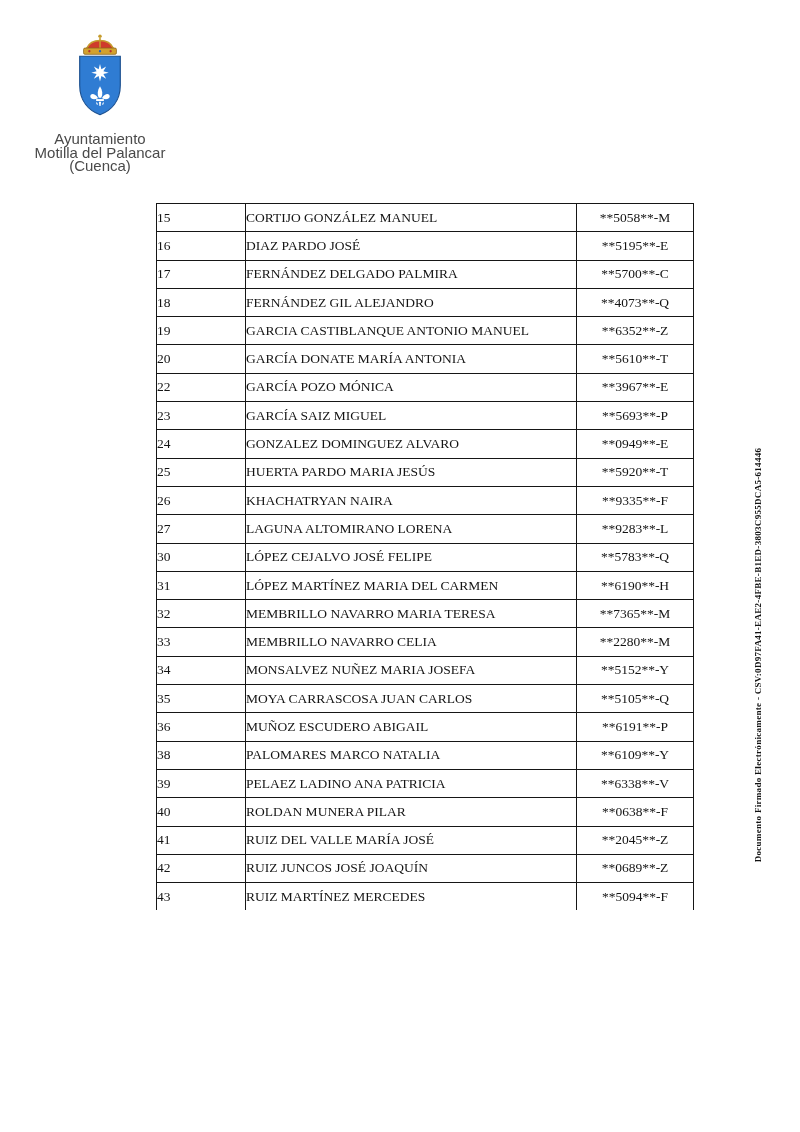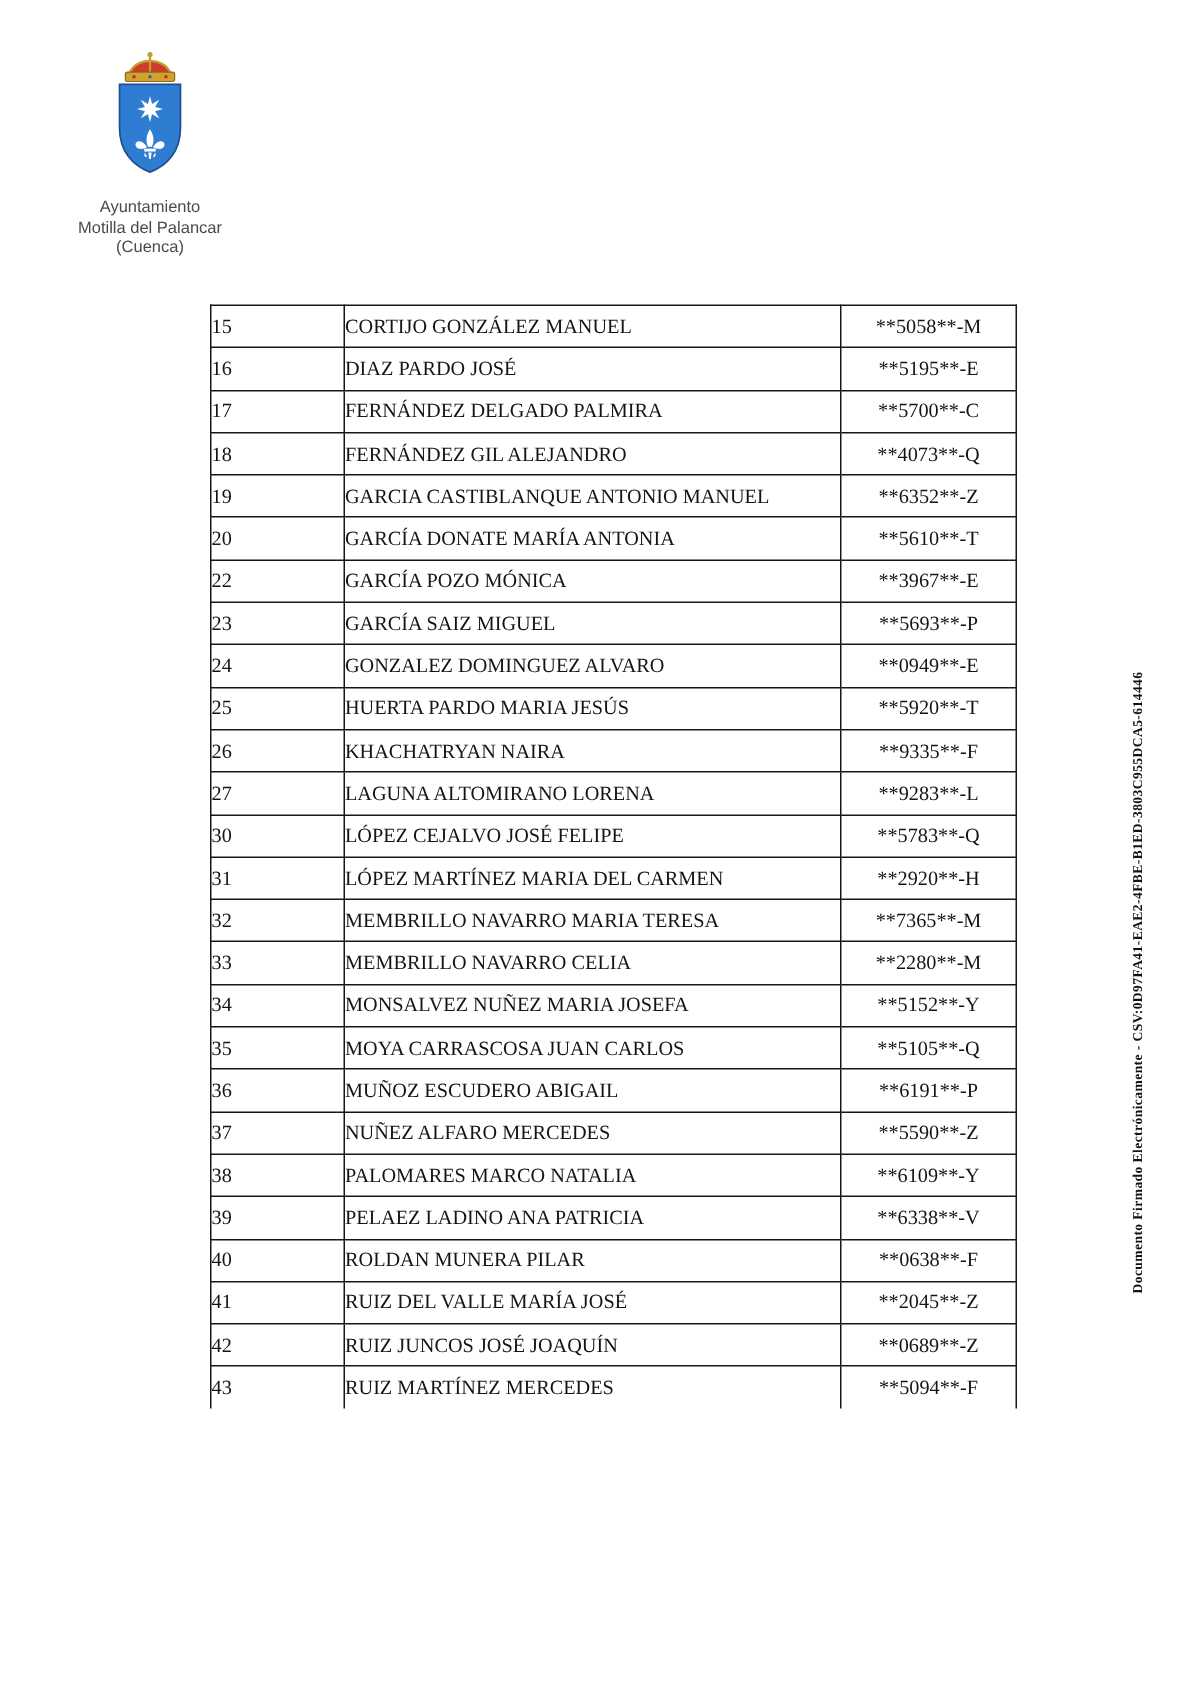--- a/index.html
+++ b/index.html
@@ -16,29 +16,29 @@
   .org-header {
     position: absolute;
     left: 20px; top: 32px;
     width: 160px;
     text-align: center;
   }
   .crest-svg { display: block; margin: 0 auto; }
   .org-lines {
     margin-top: 7px;
     font-family: "Liberation Sans", sans-serif;
-    font-size: 11px;
+    font-size: 15px;
     line-height: 13.5px;
     color: #4a4a4a;
   }
 
   
   table.roster {
     position: absolute;
-    left: 140px; top: 203px;
+    left: 156px; top: 203px;
     width: 536px;
     border-collapse: collapse;
     table-layout: fixed;
   }
   table.roster td {
     border: 1px solid #161616;
     height: 27.3px;
     padding: 0;
     font-size: 13.5px;
     vertical-align: middle;
@@ -166,21 +166,21 @@
         <td class="col-dni">**9283**-L</td>
       </tr>
         <tr>
         <td class="col-num">30</td>
         <td class="col-name">LÓPEZ CEJALVO JOSÉ FELIPE</td>
         <td class="col-dni">**5783**-Q</td>
       </tr>
         <tr>
         <td class="col-num">31</td>
         <td class="col-name">LÓPEZ MARTÍNEZ MARIA DEL CARMEN</td>
-        <td class="col-dni">**2920**-H</td>
+        <td class="col-dni">**6190**-H</td>
       </tr>
         <tr>
         <td class="col-num">32</td>
         <td class="col-name">MEMBRILLO NAVARRO MARIA TERESA</td>
         <td class="col-dni">**7365**-M</td>
       </tr>
         <tr>
         <td class="col-num">33</td>
         <td class="col-name">MEMBRILLO NAVARRO CELIA</td>
         <td class="col-dni">**2280**-M</td>
@@ -194,25 +194,20 @@
         <td class="col-num">35</td>
         <td class="col-name">MOYA CARRASCOSA JUAN CARLOS</td>
         <td class="col-dni">**5105**-Q</td>
       </tr>
         <tr>
         <td class="col-num">36</td>
         <td class="col-name">MUÑOZ ESCUDERO ABIGAIL</td>
         <td class="col-dni">**6191**-P</td>
       </tr>
         <tr>
-        <td class="col-num">37</td>
-        <td class="col-name">NUÑEZ ALFARO MERCEDES</td>
-        <td class="col-dni">**5590**-Z</td>
-      </tr>
-        <tr>
         <td class="col-num">38</td>
         <td class="col-name">PALOMARES MARCO NATALIA</td>
         <td class="col-dni">**6109**-Y</td>
       </tr>
         <tr>
         <td class="col-num">39</td>
         <td class="col-name">PELAEZ LADINO ANA PATRICIA</td>
         <td class="col-dni">**6338**-V</td>
       </tr>
         <tr>

